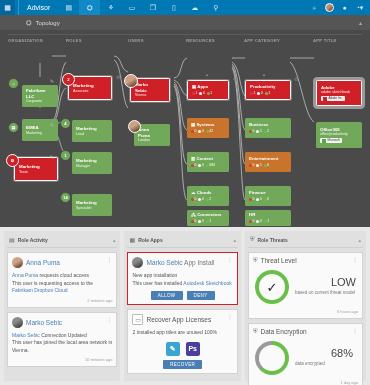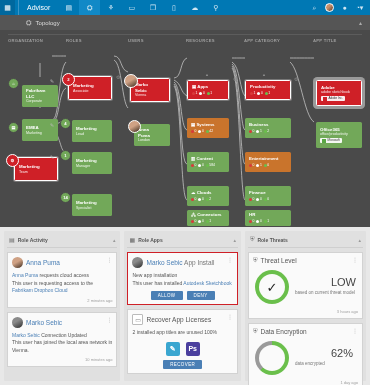--- a/index.html
+++ b/index.html
@@ -639,20 +639,20 @@
       <span class="kebab">⋮</span>
       <div class="card-head">
         <span class="panel-head-icon">⛨</span>
         <span class="card-name" style="color:#555">Data Encryption</span>
       </div>
       <div class="gauge-row">
         <span class="gauge" style="background:conic-gradient(#6abf4b 0% 62%, #9a9a9a 62% 100%)">
           <span class="gauge-inner"></span>
         </span>
         <span class="gauge-text">
-          <div class="big">62%</div>
+          <div class="big">68%</div>
           <div class="sm">data encrypted</div>
         </span>
       </div>
       <div class="card-time">1 day ago</div>
     </div>
   </div>
 </div>
 
 </body></html>

